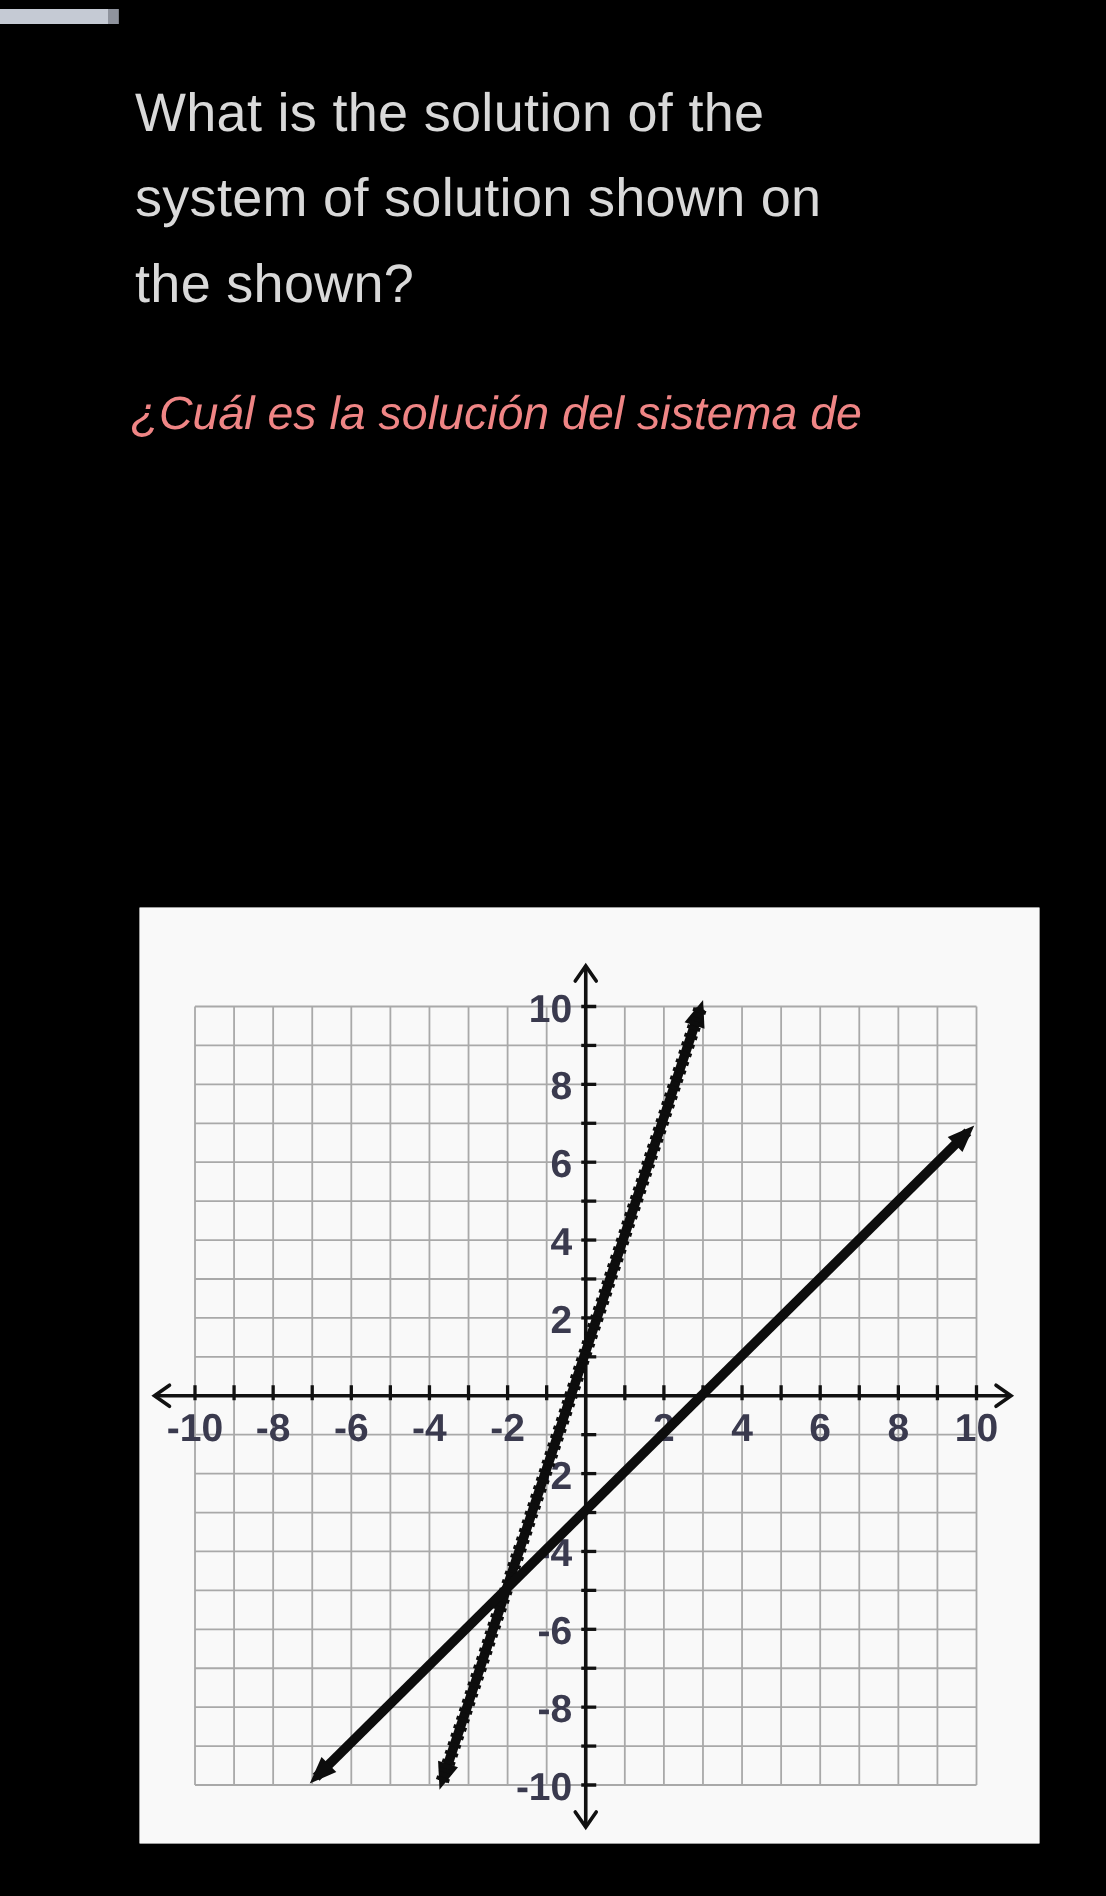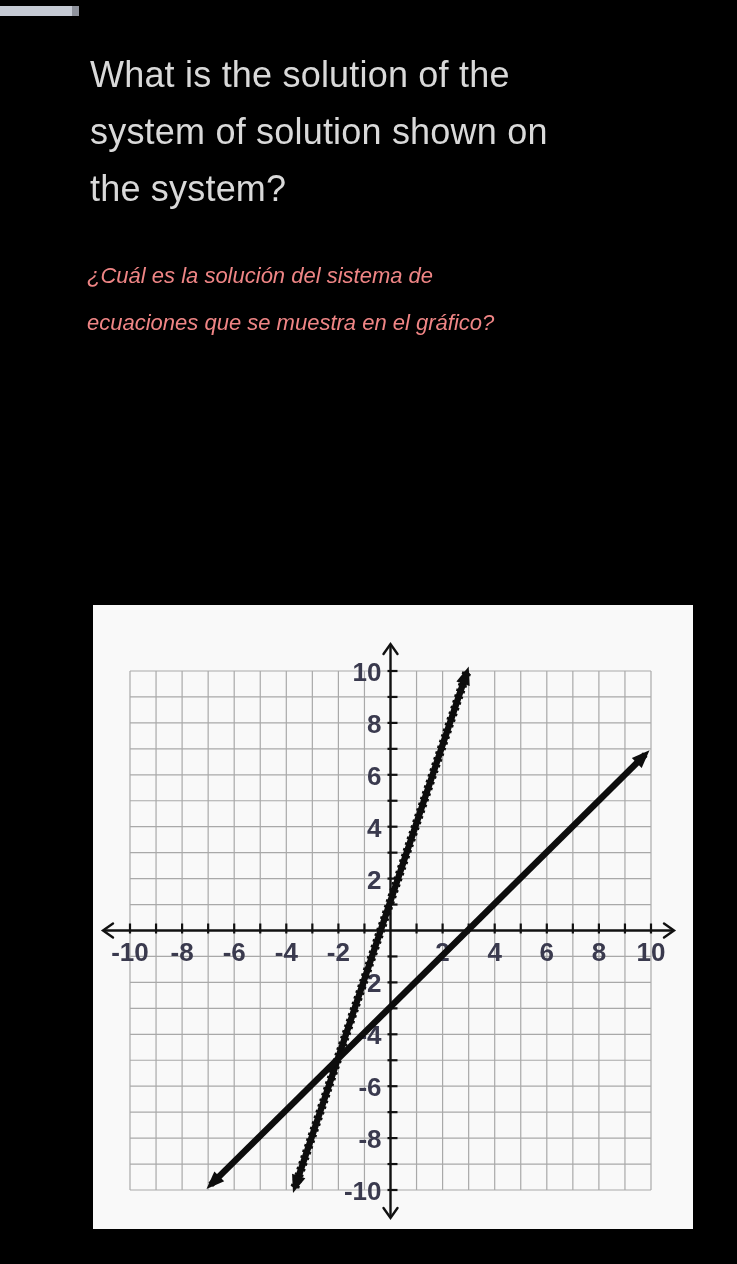--- a/index.html
+++ b/index.html
@@ -4,43 +4,42 @@
 <style>
   html,body{margin:0;padding:0;background:#000;}
   #page{position:relative;width:737px;height:1264px;background:#000;overflow:hidden;
         font-family:"Liberation Sans","DejaVu Sans",sans-serif;}
   .progress-bar{position:absolute;left:0;top:6px;width:79px;height:10px;background:#c5cad4;}
   .progress-endcap{position:absolute;right:0;top:0;width:7px;height:10px;background:#8f939d;}
   .q-en{position:absolute;left:90px;top:46px;width:620px;color:#d9d9d9;
         font-size:36px;line-height:57px;font-weight:400;letter-spacing:.2px;}
   .q-en div{white-space:nowrap;}
   .q-es{position:absolute;left:87px;top:252px;width:630px;color:#ef8585;
-        font-style:italic;font-size:22px;line-height:47px;font-weight:400;}
+        font-style:italic;font-size:31px;line-height:47px;font-weight:400;}
   .q-es div{white-space:nowrap;}
   .graph-panel{position:absolute;left:93px;top:605px;width:600px;height:624px;background:#f9f9f9;}
   .graph-panel svg{display:block;}
 </style>
 </head>
 <body>
 
 <div id="page">
 
   <div class="progress-bar">
     <div class="progress-endcap"></div>
   </div>
 
   <div class="q-en">
     <div>What is the solution of the</div>
     <div>system of solution shown on</div>
-    <div>the system?</div>
+    <div>the shown?</div>
   </div>
 
   <div class="q-es">
     <div>¿Cuál es la solución del sistema de</div>
-    <div>ecuaciones que se muestra en el gráfico?</div>
   </div>
 
   <div class="graph-panel">
     <div id="graph-host">
         <svg width="600" height="624" viewBox="0 0 600 624" xmlns="http://www.w3.org/2000/svg">
           <rect x="0" y="0" width="600" height="624" fill="#f9f9f9"></rect>
           <defs>
             <marker id="ah" viewBox="0 0 20 16" refX="13" refY="8" markerWidth="20" markerHeight="16" markerUnits="userSpaceOnUse" orient="auto-start-reverse">
               <path d="M1,1 L19,8 L1,15 Z" fill="#0d0d0d"></path>
             </marker>

